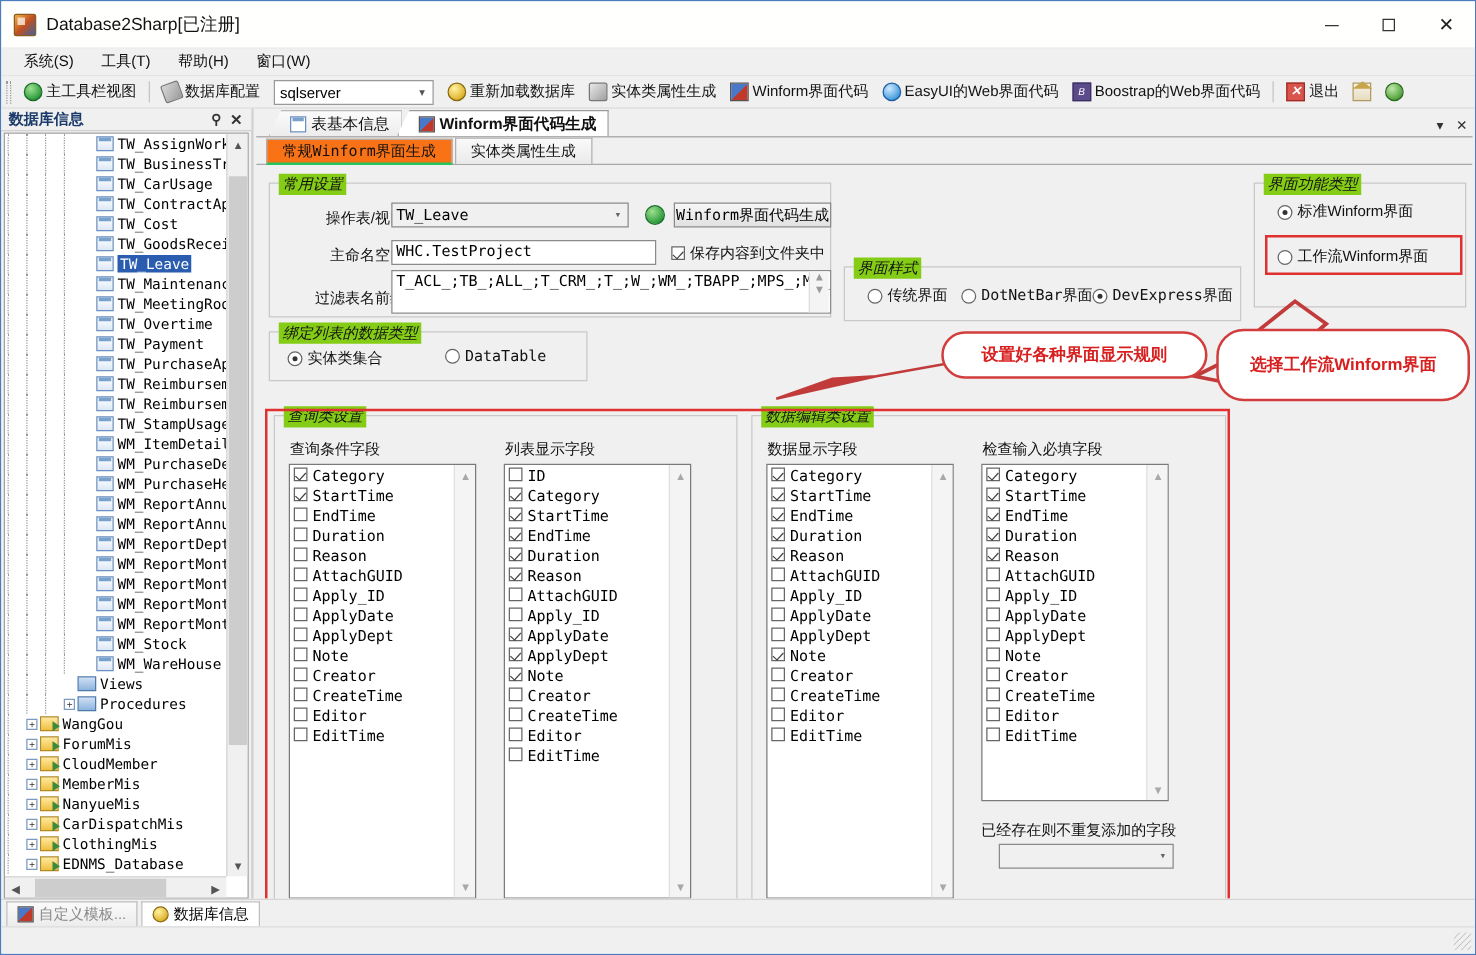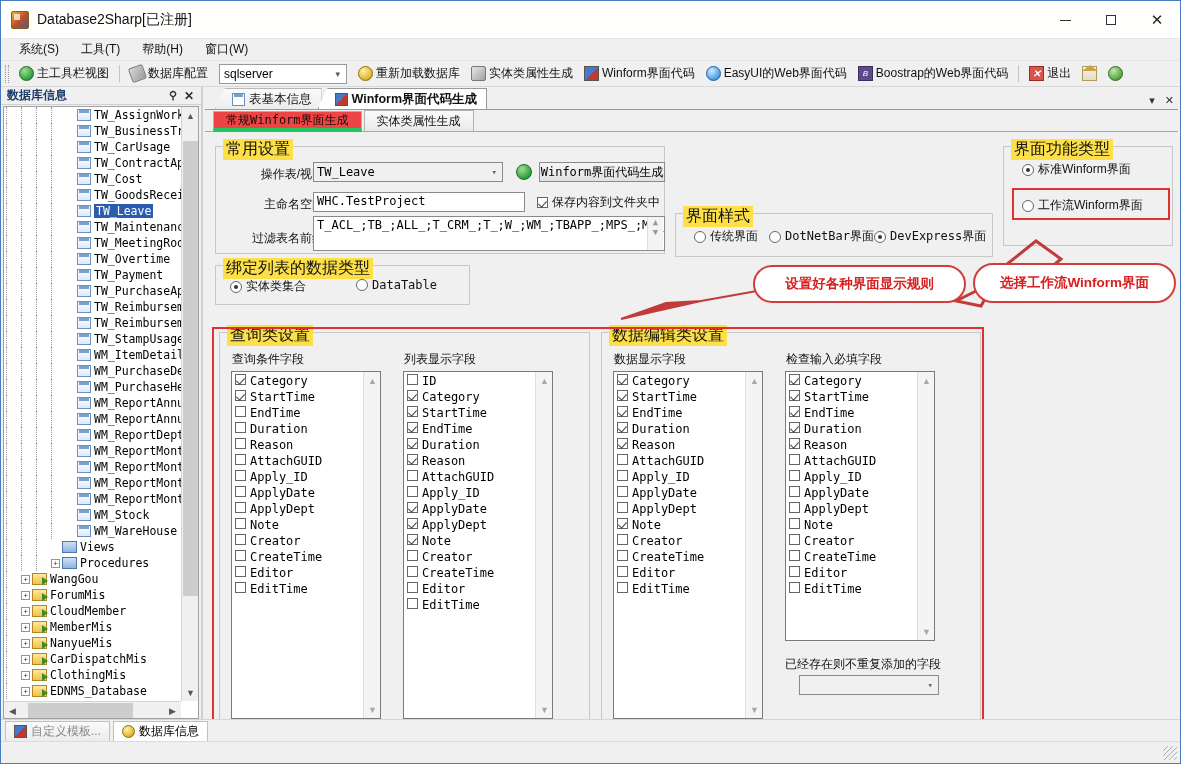--- a/index.html
+++ b/index.html
@@ -222,32 +222,32 @@
     padding-left: 8px; border-bottom: 1px solid #a8a8a8;
     background: #f0f0f0;
   }
   .subtab {
     height: 21px; padding: 0 12px; display: flex; align-items: center;
     font-family: "DejaVu Sans Mono", monospace;
     font-size: 12px; color: #111;
     border: 1px solid #b0b0b0; border-bottom: none; margin-right: 2px;
     background: linear-gradient(#fafafa,#eaeaea);
   }
-  .subtab.active { background: #ef4444; border-bottom: 4px solid #22c55e; margin-bottom:-1px; }
+  .subtab.active { background: #f97316; border-bottom: 2px solid #22c55e; margin-bottom:-1px; }
 
   
   .gbox {
     position: absolute;
     border: 1px solid #c8c8c8;
     background: transparent;
   }
   .gbox > .cap {
     position: absolute; top: -8px; left: 7px;
-    background: #fde047; padding: 0 3px;
-    font-size: 16px; color: #111;
+    background: #84cc16; padding: 0 3px;
+    font-size: 12px; color: #111; font-style: italic;
   }
   .lbl { font-size: 12px; color: #111; }
   .lbl-mono { font-family: "DejaVu Sans Mono", monospace; font-size: 12px; color:#111; }
 
   .inp {
     border: 1px solid #8a8a8a; background: #fff;
     font-family: "DejaVu Sans Mono", monospace; font-size: 12px;
     padding: 1px 3px; color:#000;
   }
   .combo {
@@ -1129,21 +1129,21 @@
 
   <svg class="redsvg">
     <path d="M 756 290 L 700 300 L 620 318 L 665 302 L 700 300 Z" fill="#c23b3b" stroke="#c23b3b" stroke-width="2"></path>
     <path d="M 955 300 L 975 290 L 1010 268 L 985 296 L 980 305 Z" fill="none" stroke="#c23b3b" stroke-width="3"></path>
     <path d="M 1000 268 L 1035 240 L 1060 258 L 1022 290 Z" fill="none" stroke="#c23b3b" stroke-width="3"></path>
   </svg>
 
   <div class="callout" style="left:752px; top:264px; width:213px; height:38px;">
     <span>设置好各种界面显示规则</span>
   </div>
-  <div class="callout" style="left:972px; top:262px; width:203px; height:40px;">
+  <div class="callout" style="left:972px; top:262px; width:203px; height:58px;">
     <span>选择工作流Winform界面</span>
   </div>
 
   <div class="bottombar">
     <div class="btab muted">
       <i class="ic ic-winform" style="width:13px;height:13px;"></i>
       <span>自定义模板...</span>
     </div>
     <div class="btab active">
       <i class="ic ic-db" style="width:13px;height:13px;"></i>

